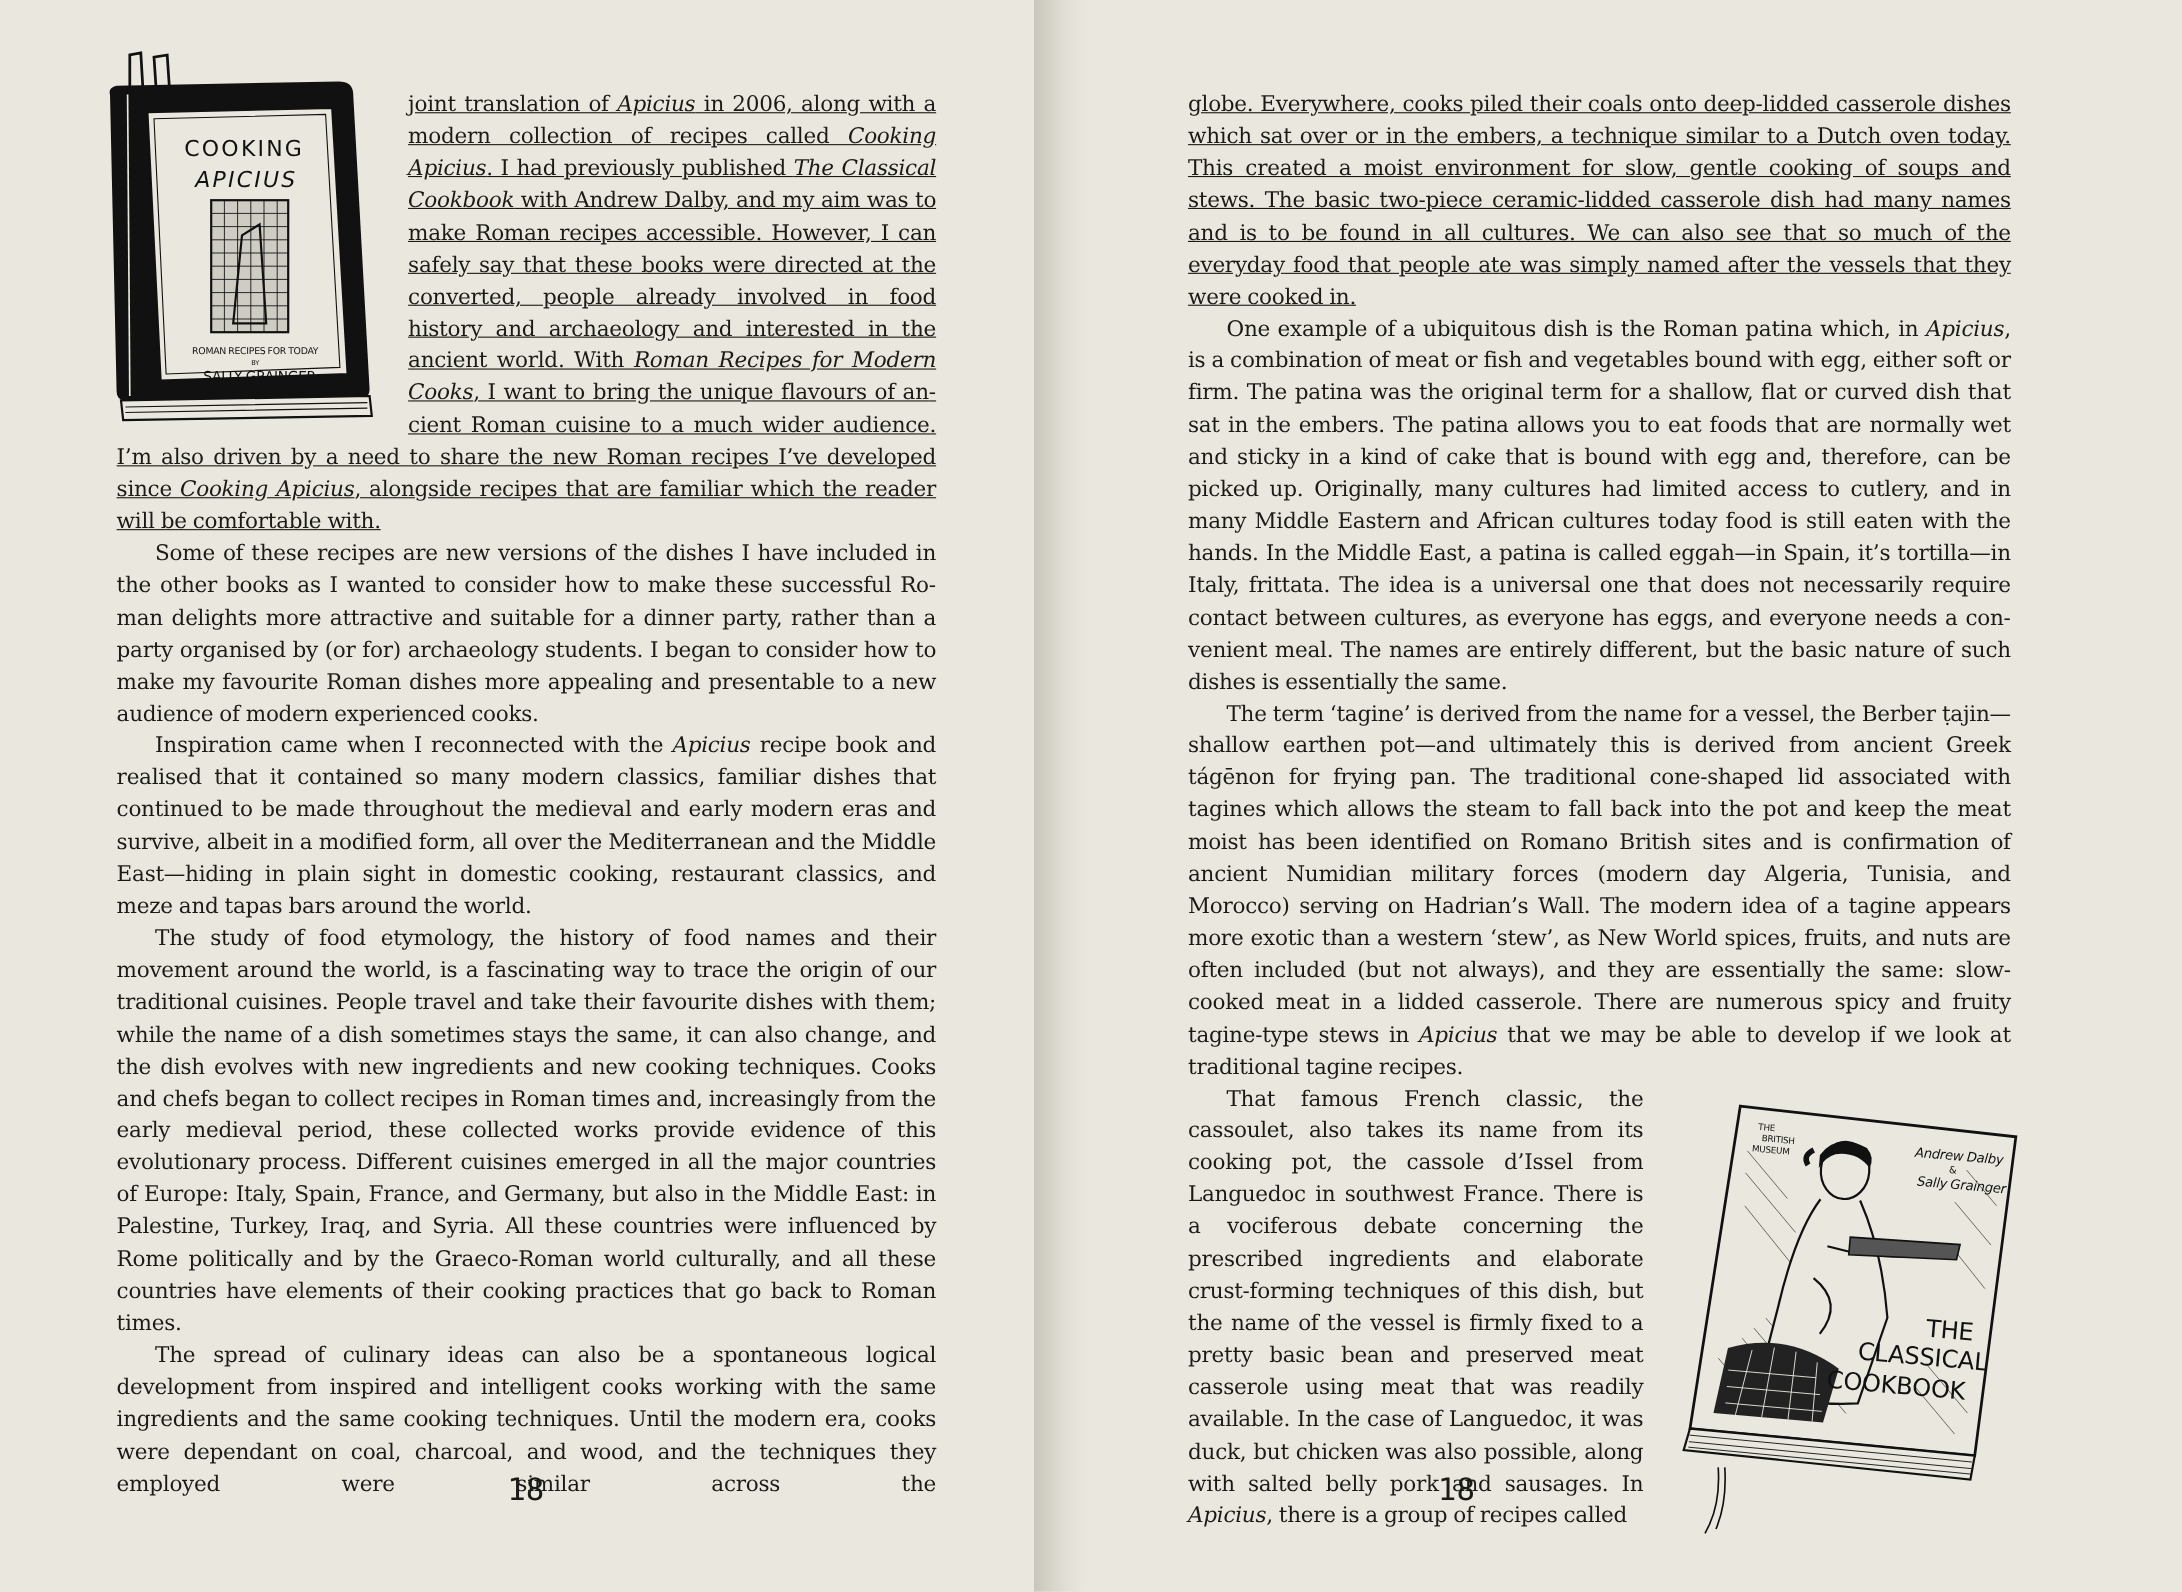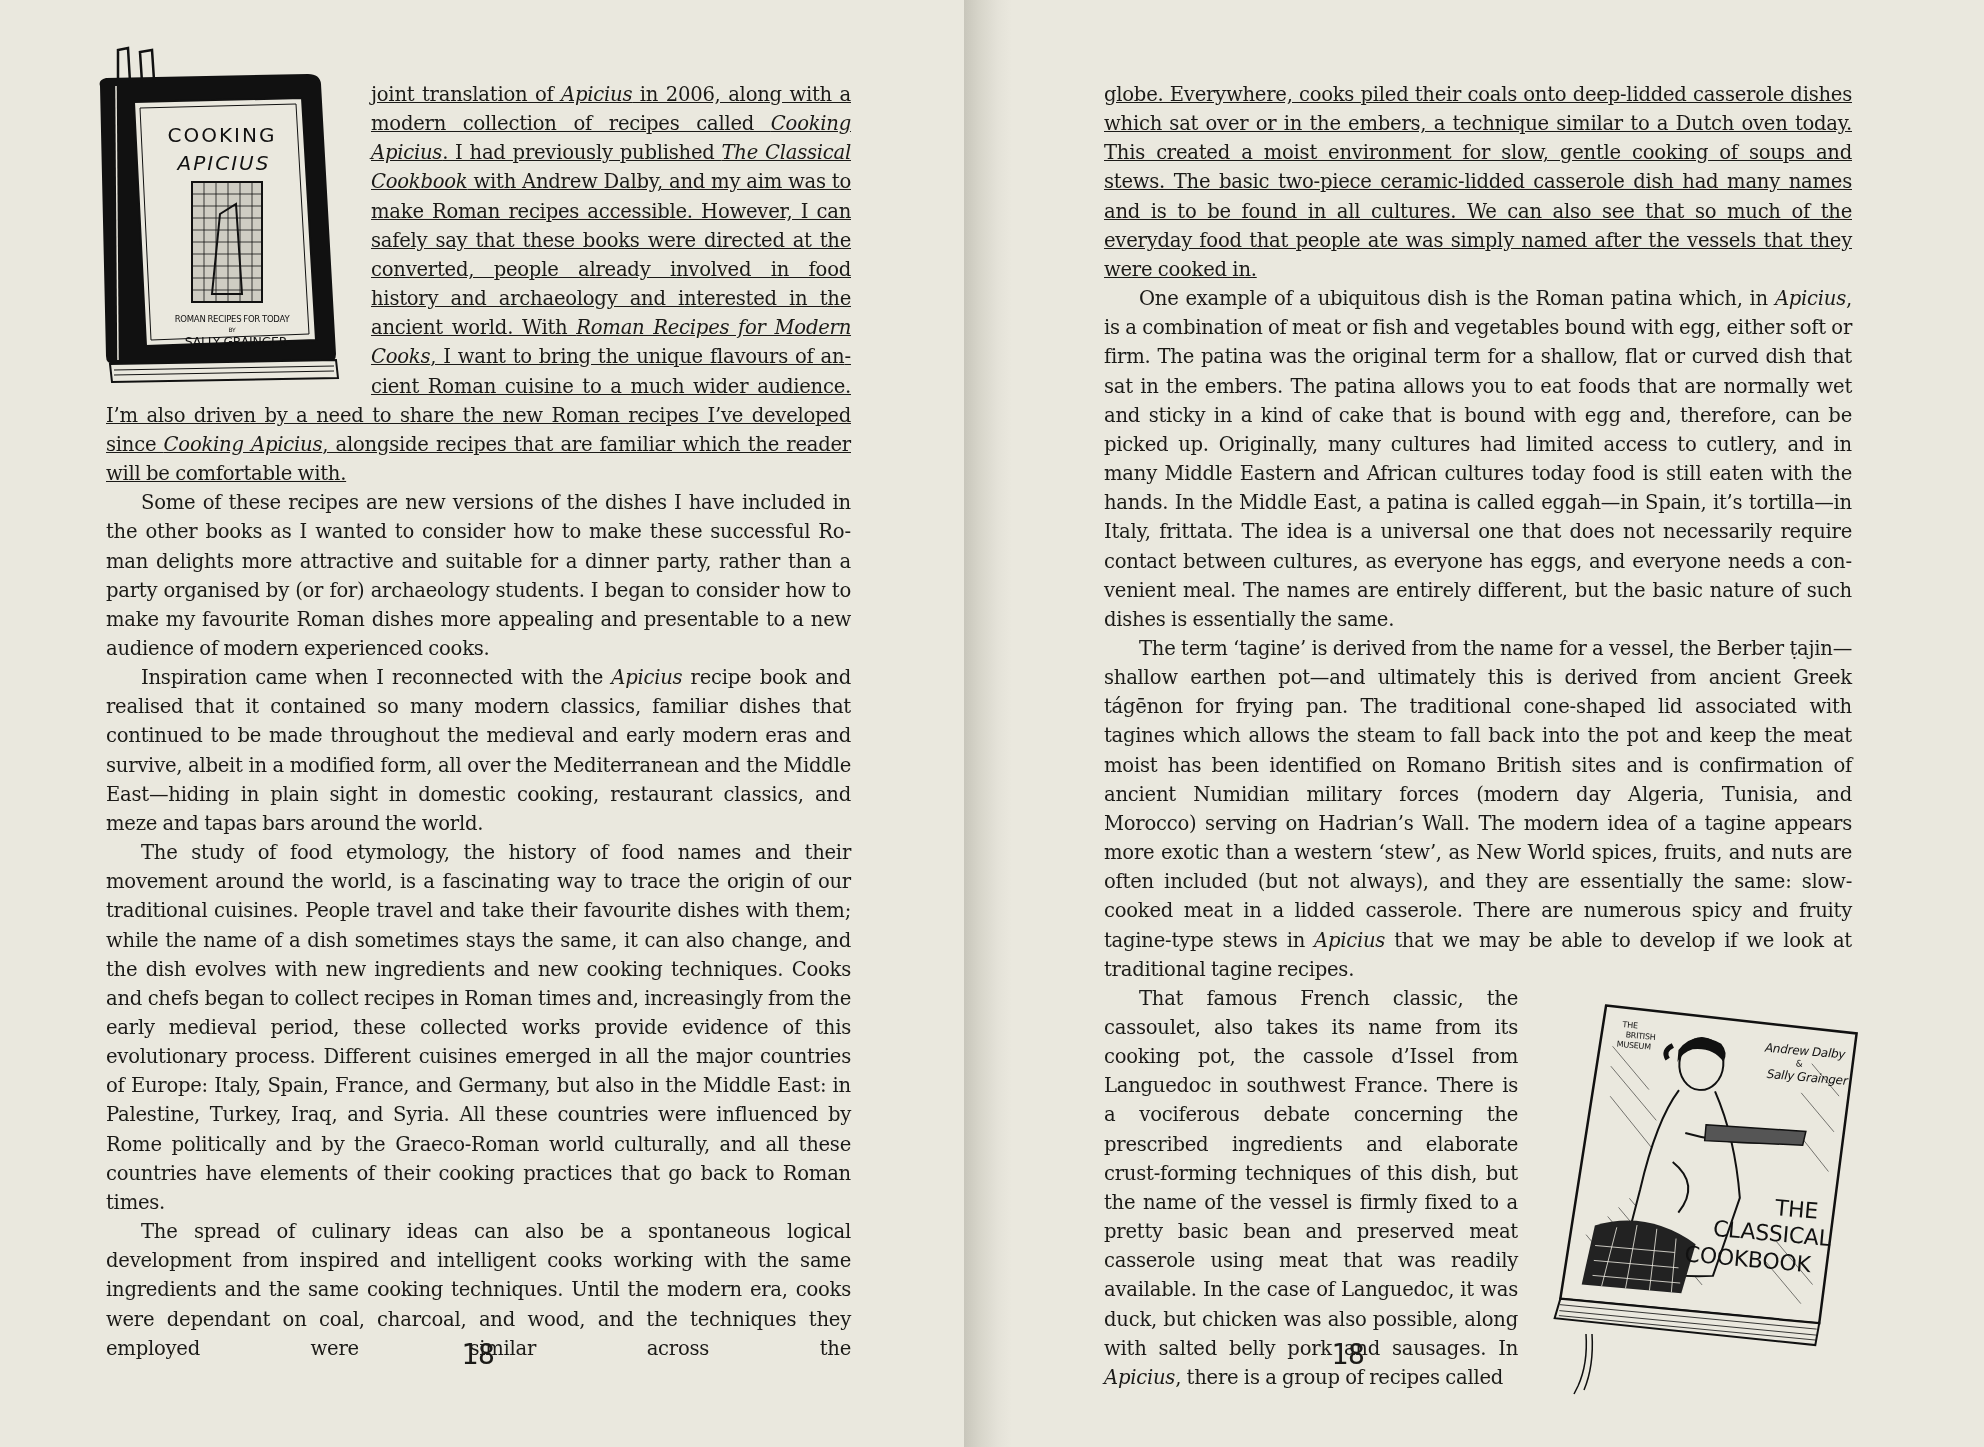--- a/index.html
+++ b/index.html
@@ -7,21 +7,21 @@
     width: 1984px; height: 1447px; overflow: hidden;
     background: #eae8de;
     font-family: "DejaVu Serif", "Liberation Serif", serif;
     color: #1b1a17;
   }
   .spread { position: relative; width: 1984px; height: 1447px; }
   .page {
     position: absolute; top: 0; height: 1447px; background: #eae8de;
   }
   .page-left { left: 0; width: 992px; }
-  .page-right { left: 964px; width: 968px; }
+  .page-right { left: 940px; width: 968px; }
   .gutter-shadow {
     position: absolute; left: 0; top: 0; width: 48px; height: 100%;
     background: linear-gradient(to right, #c8c6bb 0%, #d6d4c9 30%, #e4e2d8 70%, rgba(234,232,222,0) 100%);
   }
   .left-edge-shade {
     position: absolute; right: 0; top: 0; width: 6px; height: 100%;
     background: linear-gradient(to right, rgba(234,232,222,0), #e2e0d6);
   }
   .text-block {
     position: absolute; top: 80px;

